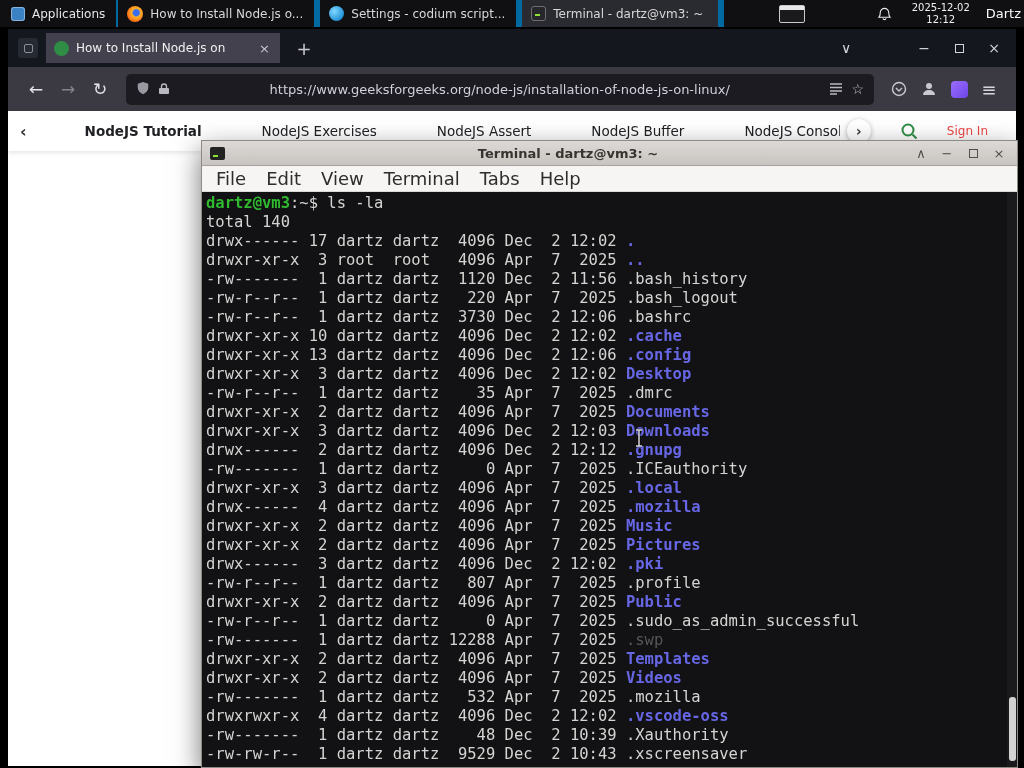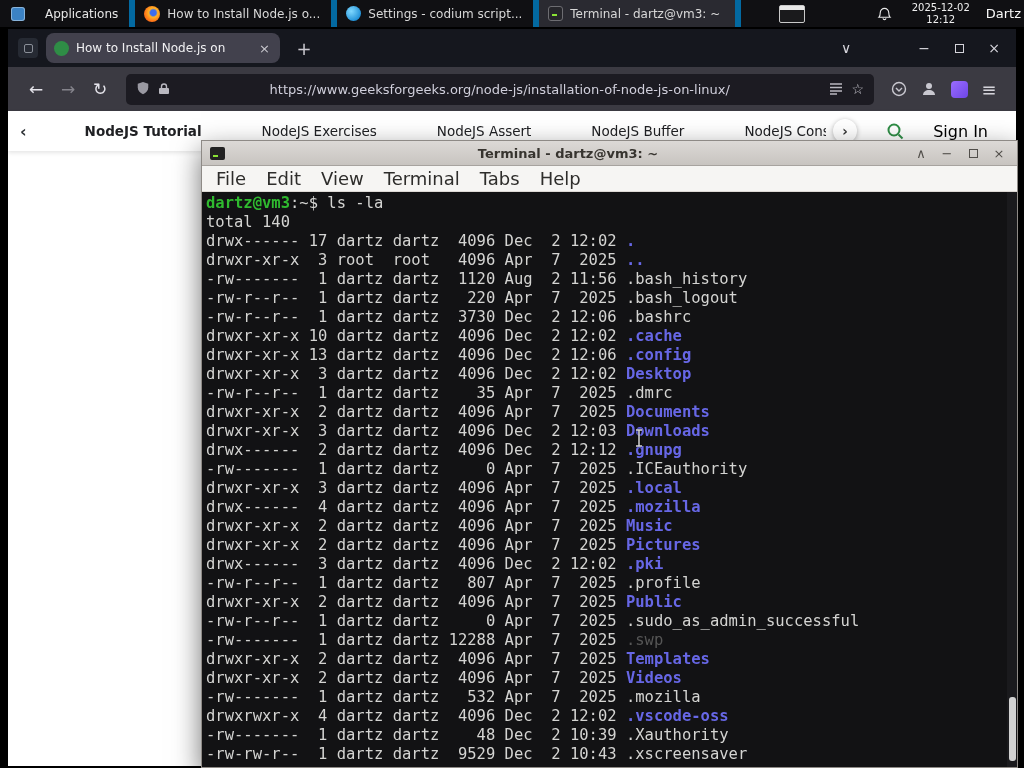--- a/index.html
+++ b/index.html
@@ -3,22 +3,22 @@
 <meta charset="utf-8">
 <style>
   * { margin:0; padding:0; box-sizing:border-box; }
   html,body { width:1024px; height:768px; overflow:hidden; background:#000;
               font-family:"DejaVu Sans","Liberation Sans",sans-serif; }
   .desktop { position:relative; width:1024px; height:768px; }
 
   
   .panel { position:absolute; left:0; top:0; width:1024px; height:27px; background:#101013;
            display:flex; align-items:center; color:#e6e6e6; font-size:12px; z-index:50; }
-  .apps { display:flex; align-items:center; gap:20px; padding:0 11px; height:100%;
-          border-right:6px solid #0369a1; cursor:default; }
+  .apps { display:flex; align-items:center; gap:7px; padding:0 11px; height:100%;
+          border-right:2px solid #0369a1; cursor:default; }
   .i-apps { width:14px; height:14px; border-radius:3px; background:#3b82c4;
             box-shadow:inset 0 0 0 1px rgba(255,255,255,.4); }
   .task { display:flex; align-items:center; gap:7px; width:202px; height:100%; padding:0 9px;
           border-right:6px solid #0369a1; color:#d8d8d8; overflow:hidden; }
   .task.active { background:#2a2a31; }
   .task .lbl { white-space:nowrap; overflow:hidden; }
   .i-ff { width:16px; height:16px; flex:0 0 16px; border-radius:50%;
           background:radial-gradient(circle at 58% 42%, #3b6df0 0 22%, #ffb224 34%, #ff7a1a 62%, #e0440f 100%); }
   .i-codium { width:15px; height:15px; flex:0 0 15px; border-radius:50%;
           background:radial-gradient(circle at 35% 35%, #7fd8ff, #1f8fd6 75%); }
@@ -32,21 +32,21 @@
   .bell { margin-right:14px; display:flex; }
   .clock { width:70px; text-align:center; font-size:10px; line-height:11.5px; color:#f0f0f0; margin-right:10px; }
   .user { font-size:13px; color:#fafafa; margin-right:3px; white-space:nowrap; }
 
   
   .browser { position:absolute; left:8px; top:29px; width:1008px; height:737px; background:#fff; z-index:10; }
   .tabbar { height:38px; background:#15171e; display:flex; align-items:center; }
   .ffview { width:20px; height:20px; margin-left:10px; border-radius:4px; background:#262a33;
             display:flex; align-items:center; justify-content:center; }
   .ffview-in { width:9px; height:9px; border:1.5px solid #8a8f98; border-radius:2px; }
-  .tab { margin-left:8px; width:234px; height:30px; background:#42414d; border-radius:8px;
+  .tab { margin-left:8px; width:234px; height:30px; background:#42414d; border-radius:0;
          display:flex; align-items:center; padding:0 8px; gap:7px; color:#f0f0f2; font-size:12px; }
   .favicon { width:15px; height:15px; flex:0 0 15px; border-radius:50%; background:#2f8d46; }
   .tab-title { flex:1; white-space:nowrap; overflow:hidden; }
   .tab-close { color:#c9c8cf; font-size:13px; padding:0 2px; }
   .newtab { margin-left:10px; font-size:18px; color:#c9c8cf; width:28px; height:28px;
             display:flex; align-items:center; justify-content:center; }
   .tab-spacer { flex:1; }
   .tbtn { width:32px; height:30px; display:flex; align-items:center; justify-content:center;
           color:#d5d4db; font-size:14px; }
   .tablist { margin-right:46px; }
@@ -68,21 +68,21 @@
   .sitenav { height:40px; background:#fff; display:flex; align-items:center; font-size:13.5px;
              color:#202124; padding-left:12px; gap:17px; box-shadow:0 2px 4px rgba(0,0,0,.10); position:relative; }
   .nav-chev { font-size:16px; font-weight:bold; color:#2f3337; }
   .nav-items { display:flex; gap:19px; overflow:hidden; flex:1; white-space:nowrap; }
   .nav-item { flex:0 0 auto;padding-left:41px; }
   .nav-item.first { font-weight:bold; }
   .nav-next { width:24px; height:24px; border-radius:50%; background:#fff; flex:0 0 24px;
               box-shadow:0 1px 5px rgba(0,0,0,.3); display:flex; align-items:center; justify-content:center;
               font-weight:bold; color:#333; margin-left:-10px; }
   .search { margin:0 12px; display:flex; }
-  .signin { font-size:16px; color:#000000; margin-right:28px; }
+  .signin { font-size:12px; color:#ef4444; margin-right:28px; }
   .page { height:615px; background:#fff; }
 
   
   .terminal { position:absolute; left:201px; top:140px; width:817px; height:628px;
               border:1px solid #8e8a86; background:#121214; z-index:30;
               box-shadow:0 10px 26px rgba(0,0,0,.55); }
   .titlebar { height:25px; background:linear-gradient(#dcd9d6,#c8c4c0); border-bottom:1px solid #a7a39f;
               display:flex; align-items:center; padding:0 8px; gap:6px; }
   .t-icon { width:15px; height:13px; background:#222; border-radius:2px; position:relative; flex:0 0 15px; }
   .t-icon::after { content:""; position:absolute; left:3px; bottom:3px; width:5px; height:2px; background:#8ae234; }
@@ -251,21 +251,21 @@
       <span class="menu-item">Terminal</span>
       <span class="menu-item">Tabs</span>
       <span class="menu-item">Help</span>
     </div>
     <div class="term-body">
       <div class="tline"><span class="pu">dartz@vm3</span><span>:~$</span><span> </span><span>ls -la</span></div>
       <div class="tline">total 140</div>
       <div>
           <div class="tline"><span>drwx------ 17 dartz dartz  4096 Dec  2 12:02 </span><span class="fn-dir">.</span></div>
           <div class="tline"><span>drwxr-xr-x  3 root  root   4096 Apr  7  2025 </span><span class="fn-dir">..</span></div>
-          <div class="tline"><span>-rw-------  1 dartz dartz  1120 Aug  2 11:56 </span><span class="fn-file">.bash_history</span></div>
+          <div class="tline"><span>-rw-------  1 dartz dartz  1120 Dec  2 11:56 </span><span class="fn-file">.bash_history</span></div>
           <div class="tline"><span>-rw-r--r--  1 dartz dartz   220 Apr  7  2025 </span><span class="fn-file">.bash_logout</span></div>
           <div class="tline"><span>-rw-r--r--  1 dartz dartz  3730 Dec  2 12:06 </span><span class="fn-file">.bashrc</span></div>
           <div class="tline"><span>drwxr-xr-x 10 dartz dartz  4096 Dec  2 12:02 </span><span class="fn-dir">.cache</span></div>
           <div class="tline"><span>drwxr-xr-x 13 dartz dartz  4096 Dec  2 12:06 </span><span class="fn-dir">.config</span></div>
           <div class="tline"><span>drwxr-xr-x  3 dartz dartz  4096 Dec  2 12:02 </span><span class="fn-dir">Desktop</span></div>
           <div class="tline"><span>-rw-r--r--  1 dartz dartz    35 Apr  7  2025 </span><span class="fn-file">.dmrc</span></div>
           <div class="tline"><span>drwxr-xr-x  2 dartz dartz  4096 Apr  7  2025 </span><span class="fn-dir">Documents</span></div>
           <div class="tline"><span>drwxr-xr-x  3 dartz dartz  4096 Dec  2 12:03 </span><span class="fn-dir">Downloads</span></div>
           <div class="tline"><span>drwx------  2 dartz dartz  4096 Dec  2 12:12 </span><span class="fn-dir">.gnupg</span></div>
           <div class="tline"><span>-rw-------  1 dartz dartz     0 Apr  7  2025 </span><span class="fn-file">.ICEauthority</span></div>

